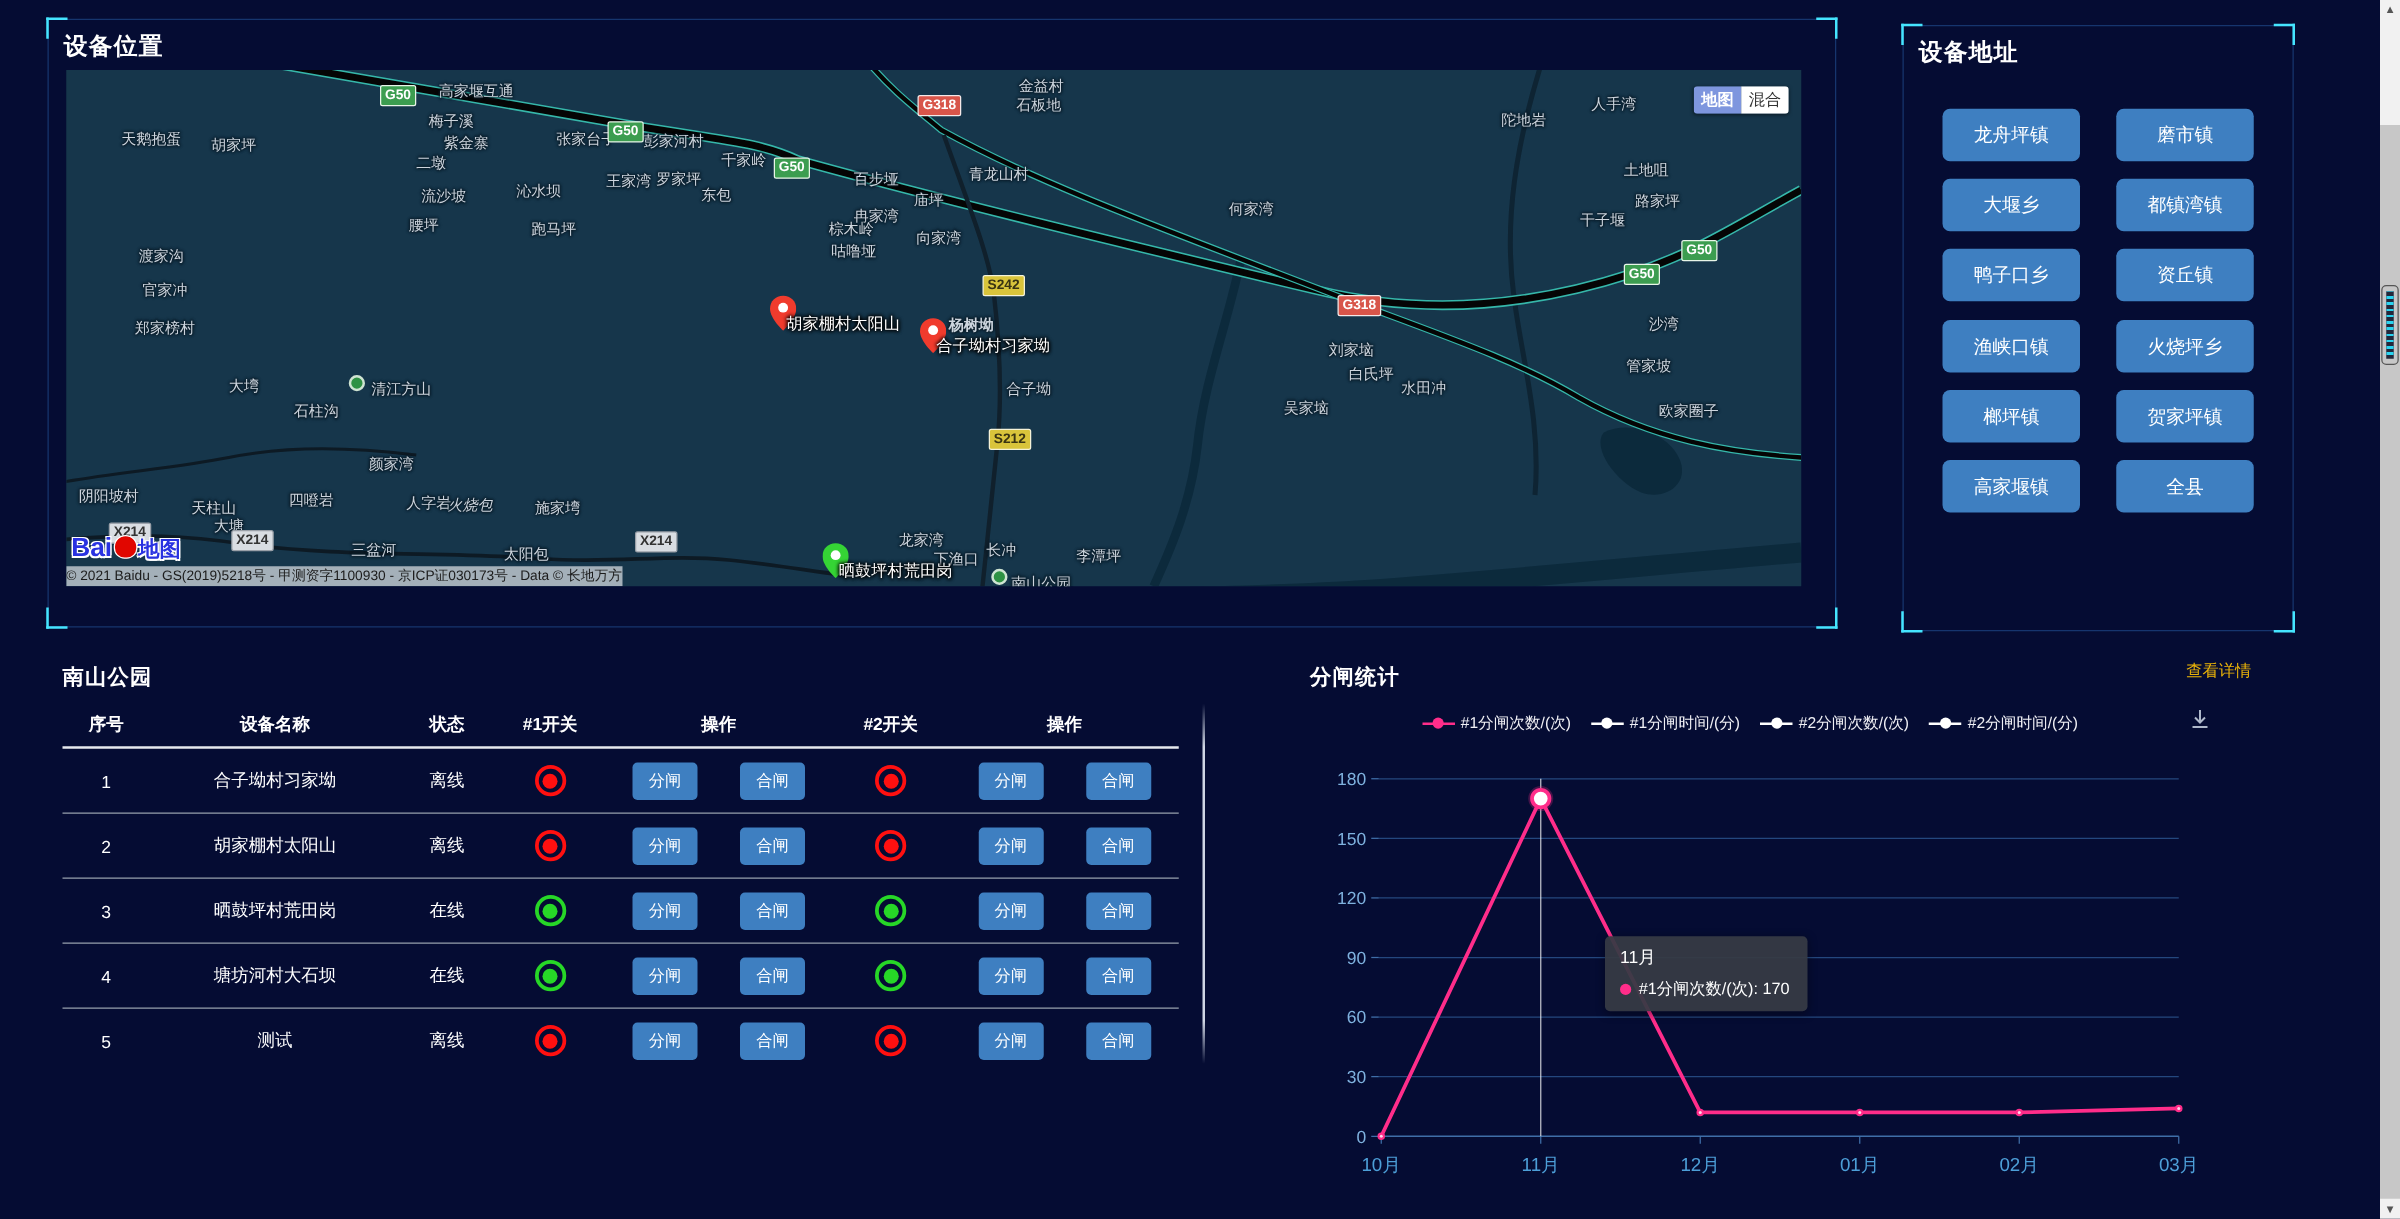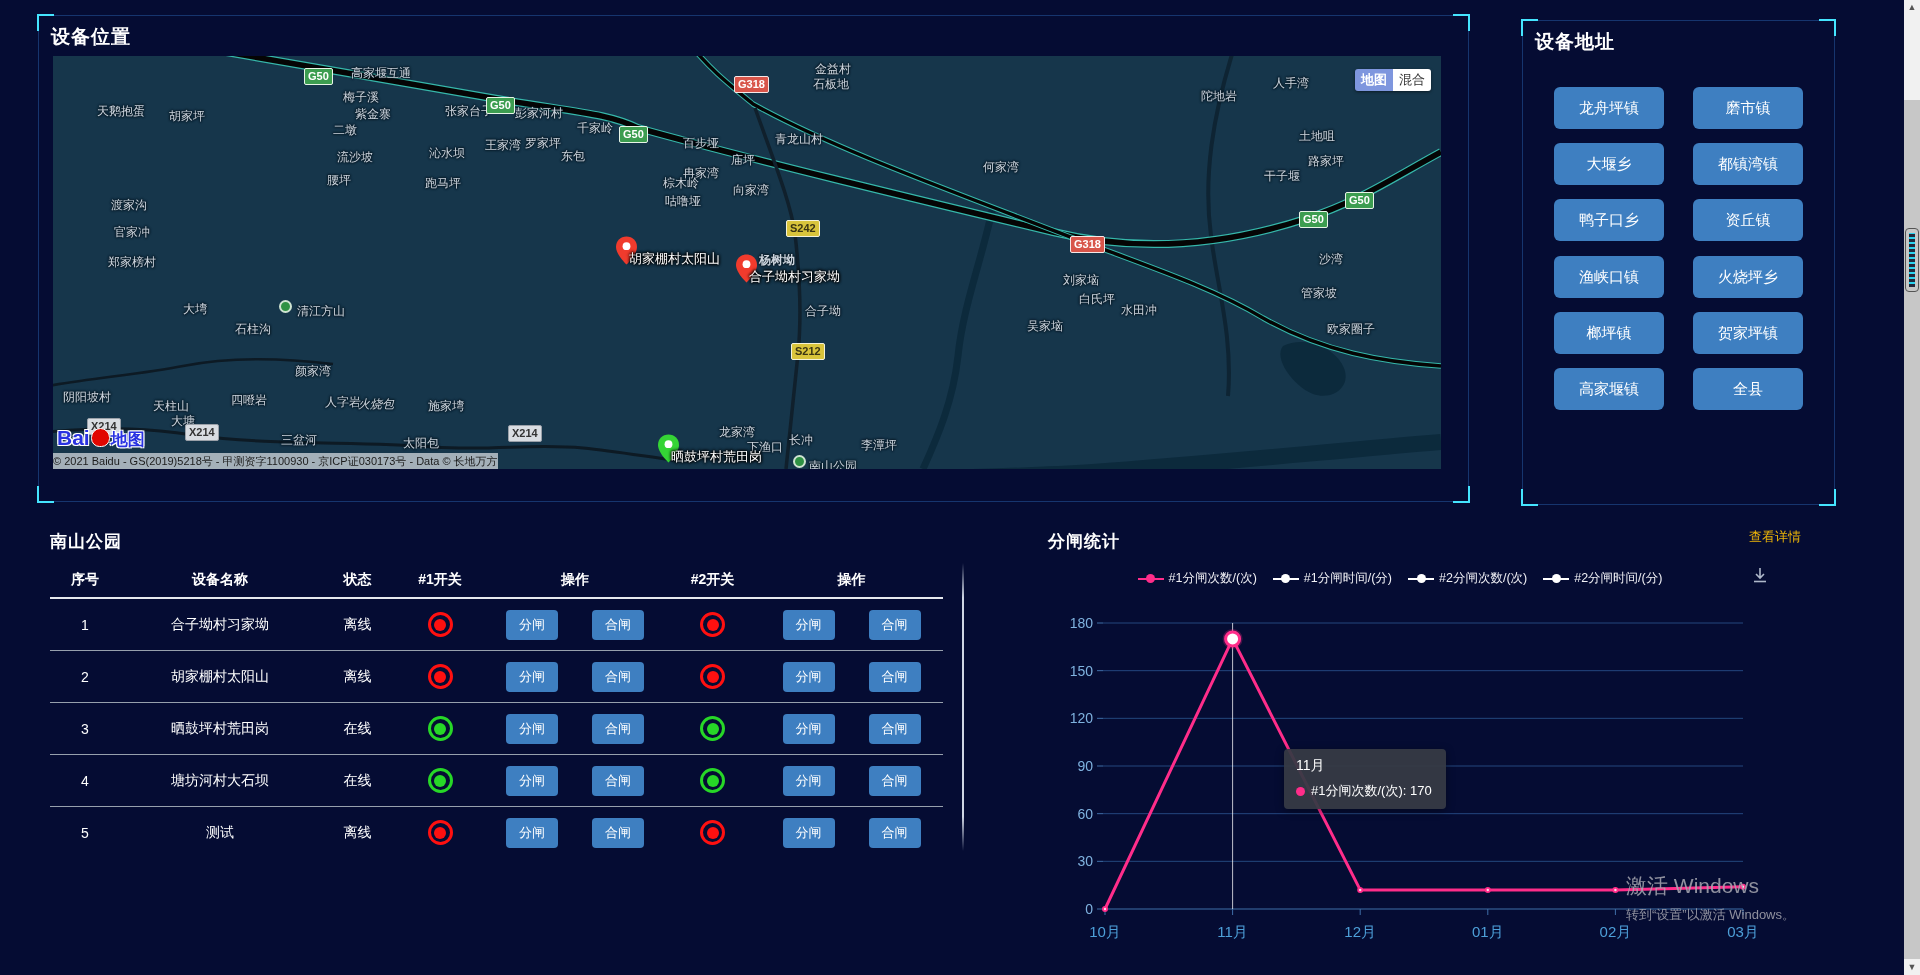--- a/index.html
+++ b/index.html
@@ -118,21 +118,21 @@
           <span class="map-label" style="left: 44px; top: 47px;">天鹅抱蛋</span>
           <span class="map-label" style="left: 116px; top: 52px;">胡家坪</span>
           <span class="map-label" style="left: 58px; top: 141px;">渡家沟</span>
           <span class="map-label" style="left: 61px; top: 168px;">官家冲</span>
           <span class="map-label" style="left: 55px; top: 198px;">郑家榜村</span>
           <span class="map-label" style="left: 298px; top: 9px;">高家堰互通</span>
           <span class="map-label" style="left: 290px; top: 33px;">梅子溪</span>
           <span class="map-label" style="left: 302px; top: 50px;">紫金寨</span>
           <span class="map-label" style="left: 280px; top: 66px;">二墩</span>
           <span class="map-label" style="left: 284px; top: 93px;">流沙坡</span>
-          <span class="map-label" style="left: 360px; top: 89px; margin-left: 16px;">沁水坝</span>
+          <span class="map-label" style="left: 360px; top: 89px;">沁水坝</span>
           <span class="map-label" style="left: 274px; top: 116px;">腰坪</span>
           <span class="map-label" style="left: 372px; top: 119px;">跑马坪</span>
           <span class="map-label" style="left: 392px; top: 47px;">张家台子</span>
           <span class="map-label" style="left: 462px; top: 49px;">彭家河村</span>
           <span class="map-label" style="left: 432px; top: 81px;">王家湾</span>
           <span class="map-label" style="left: 472px; top: 79px;">罗家坪</span>
           <span class="map-label" style="left: 508px; top: 92px;">东包</span>
           <span class="map-label" style="left: 524px; top: 64px;">千家岭</span>
           <span class="map-label" style="left: 630px; top: 79px;">百步垭</span>
           <span class="map-label" style="left: 678px; top: 96px;">庙坪</span>
@@ -435,23 +435,19 @@
       <circle cx="703" cy="291.75555555555553" r="3" fill="#ff2d8a"></circle>
       <circle cx="703" cy="291.75555555555553" r="1.2" fill="#ffd7ea"></circle>
     </svg>
   <div id="tooltip">
     <div class="tt1">11月</div>
     <div class="tt2">
       <span class="tt-dot" id="tt-dot" style="background: rgb(255, 45, 138);"></span>
       <span id="tt-text">#1分闸次数/(次): 170</span>
     </div>
   </div>
-  <div id="watermark">
-    <div class="w1">激活 Windows</div>
-    <div class="w2">转到“设置”以激活 Windows。</div>
-  </div>
 
   <div id="sb-track"></div>
   <div id="sb-top"></div>
   <div id="sb-up">▲</div>
   <div id="sb-thumb"></div>
   <div id="sb-down">▼</div>
 </div>
 
 </body></html>

